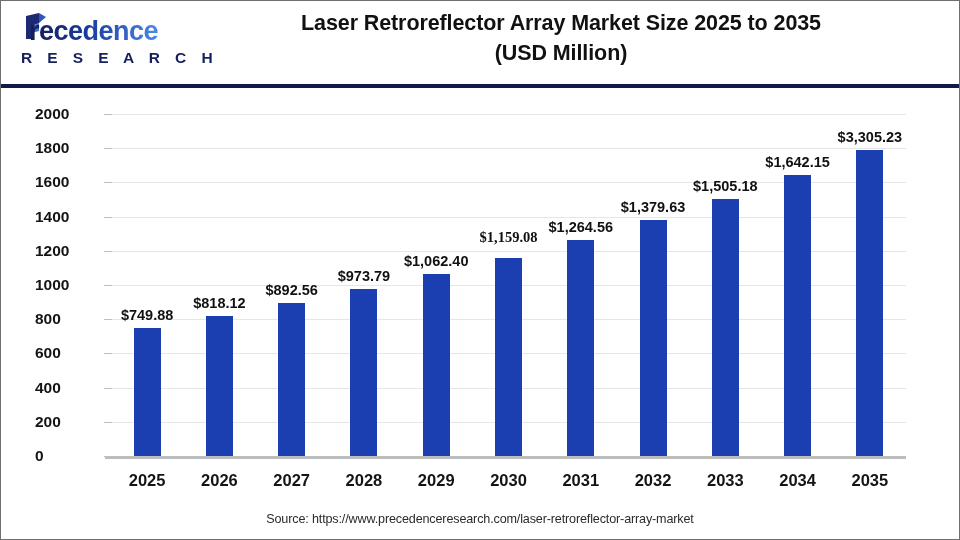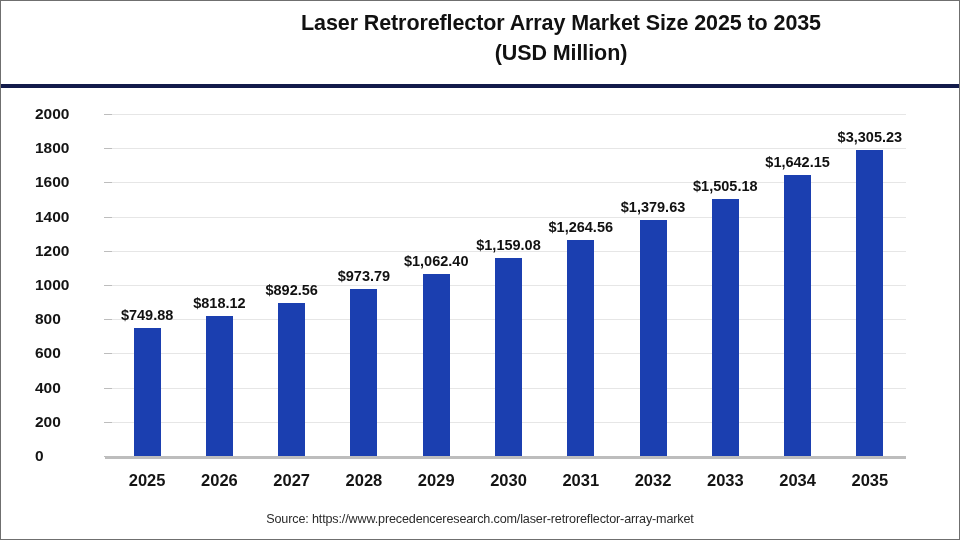--- a/index.html
+++ b/index.html
@@ -156,20 +156,36 @@
     letter-spacing: -0.15px;
   }
 </style>
 </head>
 <body>
 
 <div id="page">
 
   <div id="header">
 
+    <div id="logo">
+      <svg id="logo-word" viewBox="0 0 320 80" aria-hidden="true">
+        <defs>
+          <linearGradient id="lg" x1="0" y1="0" x2="1" y2="0">
+            <stop offset="0" stop-color="#141c52"></stop>
+            <stop offset="0.45" stop-color="#1b3a9e"></stop>
+            <stop offset="1" stop-color="#4a8ae8"></stop>
+          </linearGradient>
+        </defs>
+        <path d="M18 10 L44 4 L44 24 L30 30 L30 56 L18 56 Z" fill="#1b2a72"></path>
+        <path d="M44 4 L58 12 L44 24 Z" fill="#2f56bb"></path>
+        <path d="M30 30 L44 24 L44 40 L30 44 Z" fill="#3e6fd0"></path>
+        <text x="24" y="58" font-family="Liberation Sans, sans-serif" font-size="54" font-weight="700" fill="url(#lg)" letter-spacing="-1">recedence</text>
+      </svg>
+      <div id="logo-sub">R E S E A R C H</div>
+    </div>
 
     <div id="title">
       <div>Laser Retroreflector Array Market Size 2025 to 2035</div>
       <div>(USD Million)</div>
     </div>
 
     <div id="header-rule"></div>
   </div>
 
   <div id="chart">
@@ -215,21 +231,21 @@
         <div class="bar-label" style="left: 146.136px; top: 219.771px;">$749.88</div>
         <div class="bar" style="left: 204.909px; top: 228.101px; height: 139.899px; background: rgb(27, 63, 176);"></div>
         <div class="bar-label" style="left: 218.409px; top: 208.101px;">$818.12</div>
         <div class="bar" style="left: 277.182px; top: 215.372px; height: 152.628px; background: rgb(27, 63, 176);"></div>
         <div class="bar-label" style="left: 290.682px; top: 195.372px;">$892.56</div>
         <div class="bar" style="left: 349.455px; top: 201.482px; height: 166.518px; background: rgb(27, 63, 176);"></div>
         <div class="bar-label" style="left: 362.955px; top: 181.482px;">$973.79</div>
         <div class="bar" style="left: 421.727px; top: 186.33px; height: 181.67px; background: rgb(27, 63, 176);"></div>
         <div class="bar-label" style="left: 435.227px; top: 166.33px;">$1,062.40</div>
         <div class="bar" style="left: 494px; top: 169.797px; height: 198.203px; background: rgb(27, 63, 176);"></div>
-        <div class="bar-label" style="left: 507.5px; top: 150px;">$1,159.08</div>
+        <div class="bar-label" style="left: 507.5px; top: 142px; font-family: Liberation Serif, serif;">$1,159.08</div>
         <div class="bar" style="left: 566.273px; top: 151.76px; height: 216.24px; background: rgb(27, 63, 176);"></div>
         <div class="bar-label" style="left: 579.773px; top: 131.76px;">$1,264.56</div>
         <div class="bar" style="left: 638.545px; top: 132.083px; height: 235.917px; background: rgb(27, 63, 176);"></div>
         <div class="bar-label" style="left: 652.045px; top: 112.083px;">$1,379.63</div>
         <div class="bar" style="left: 710.818px; top: 110.614px; height: 257.386px; background: rgb(27, 63, 176);"></div>
         <div class="bar-label" style="left: 724.318px; top: 90.6142px;">$1,505.18</div>
         <div class="bar" style="left: 783.091px; top: 87.1923px; height: 280.808px; background: rgb(27, 63, 176);"></div>
         <div class="bar-label" style="left: 796.591px; top: 67.1923px;">$1,642.15</div>
         <div class="bar" style="left: 855.364px; top: 61.6381px; height: 306.362px; background: rgb(27, 63, 176);"></div>
         <div class="bar-label" style="left: 868.864px; top: 41.6381px;">$3,305.23</div>

